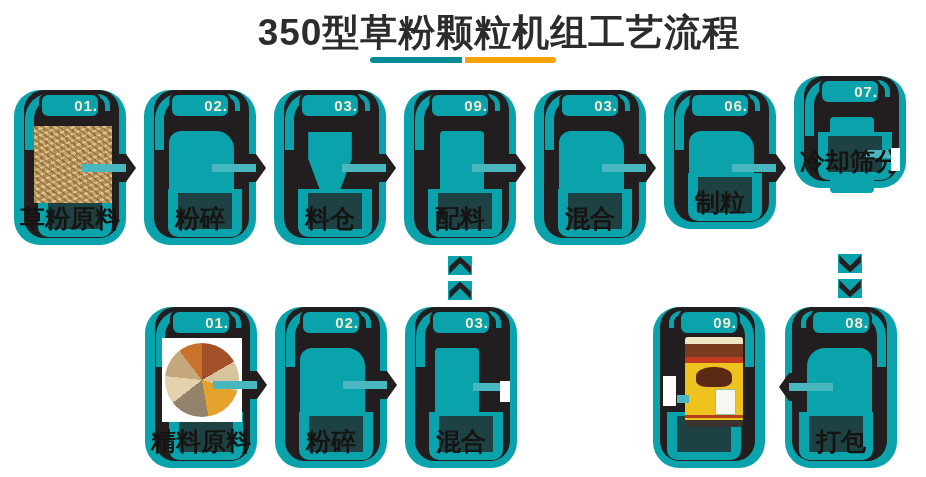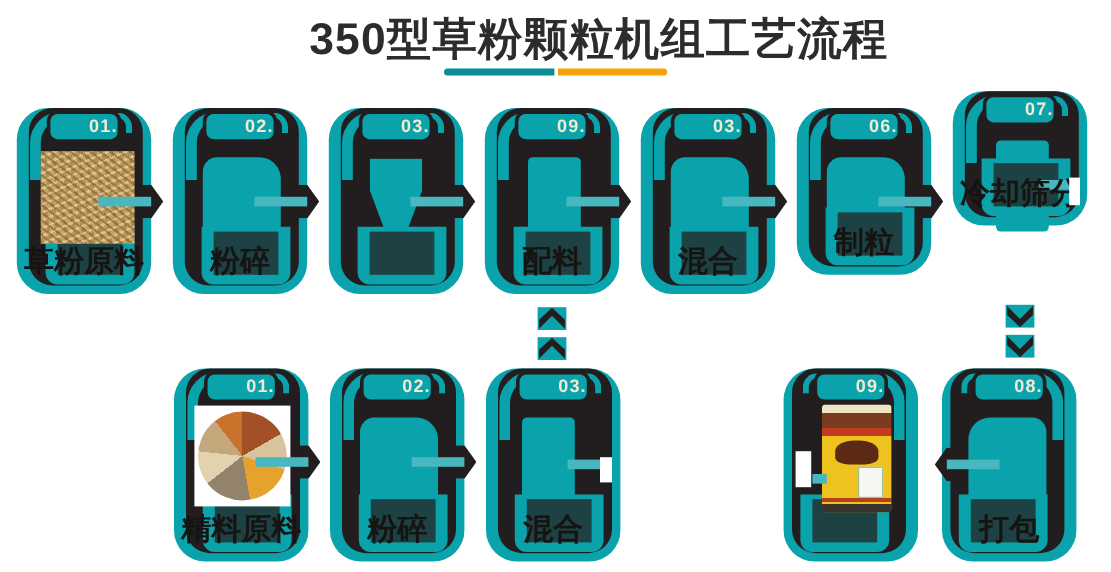--- a/index.html
+++ b/index.html
@@ -147,20 +147,21 @@
     <div class="hook"></div>
     <div class="curl"></div>
     <div class="bottompanel"></div>
     <div class="sil sil-funnel"></div>
     <div class="darkband"></div>
     <div class="badge">03.</div>
     <div class="arrow-r">
         <span class="head"></span>
         <span class="bar"></span>
       </div>
+    <div class="label">料仓</div>
   </div>
 
   <div class="card" style="left:404px;top:90px;height:155px;">
     <div class="black"></div>
     <div class="hook"></div>
     <div class="curl"></div>
     <div class="bottompanel"></div>
     <div class="sil sil-tower"></div>
     <div class="darkband"></div>
     <div class="badge">09.</div>

